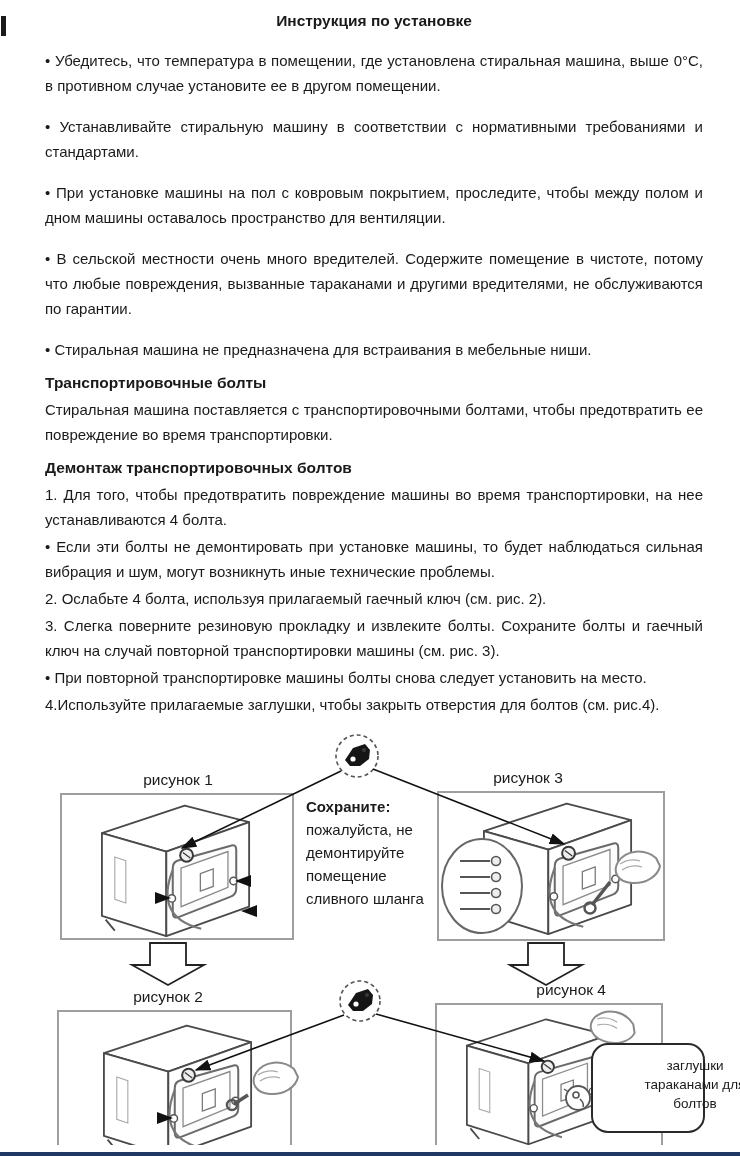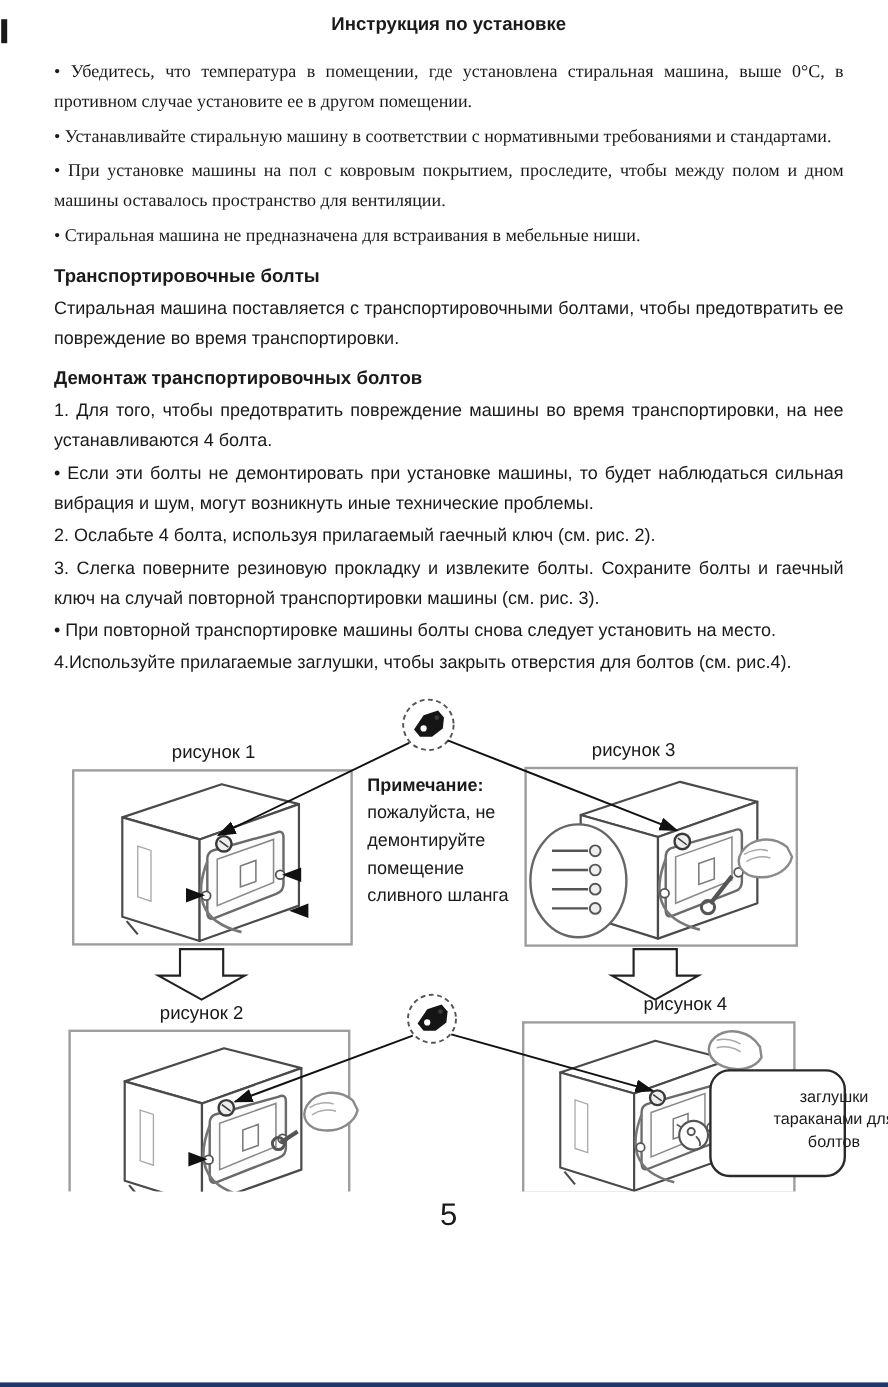--- a/index.html
+++ b/index.html
@@ -9,21 +9,21 @@
     background:#ffffff;
     box-sizing:border-box;
     padding:8px 37px 0 45px;
     font-family:"Liberation Sans","DejaVu Sans",sans-serif;
     font-size:15px;line-height:25px;
     color:#1a1a1a;
     overflow:hidden;
   }
   .scan-mark{position:absolute;left:1px;top:16px;width:5px;height:20px;background:#1a1a1a;}
   h1.title{font-size:15.5px;font-weight:bold;text-align:center;margin:2px 0 16px 0;line-height:22px;}
-  p.b{margin:4px 0 3px 0;text-align:justify;font-family:Liberation Serif, serif;}
+  p.b{margin:16px 0 3px 0;text-align:justify;}
   h2.sec{font-size:15.5px;font-weight:bold;margin:9px 0 2px 0;line-height:24px;}
   p.item{margin:0 0 2px 0;text-align:justify;}
   .figure{
     position:relative;
     width:724px;height:418px;
     margin:10px 0 0 -37px;
   }
   .figure svg{position:absolute;left:0;top:0;}
   .fig-label{
     position:absolute;width:120px;text-align:center;
@@ -51,20 +51,21 @@
 <body>
 
 <div class="page">
   <div class="scan-mark"></div>
 
   <h1 class="title">Инструкция по установке</h1>
 
   <p class="b">• Убедитесь, что температура в помещении, где установлена стиральная машина, выше 0°C, в противном случае установите ее в другом помещении.</p>
   <p class="b">• Устанавливайте стиральную машину в соответствии с нормативными требованиями и стандартами.</p>
   <p class="b">• При установке машины на пол с ковровым покрытием, проследите, чтобы между полом и дном машины оставалось пространство для вентиляции.</p>
+  <p class="b">• В сельской местности очень много вредителей. Содержите помещение в чистоте, потому что любые повреждения, вызванные тараканами и другими вредителями, не обслуживаются по гарантии.</p>
   <p class="b">• Стиральная машина не предназначена для встраивания в мебельные ниши.</p>
 
   <h2 class="sec">Транспортировочные болты</h2>
   <p class="item">Стиральная машина поставляется с транспортировочными болтами,  чтобы предотвратить ее повреждение во время транспортировки.</p>
 
   <h2 class="sec">Демонтаж транспортировочных болтов</h2>
   <p class="item">1. Для того, чтобы предотвратить повреждение машины во время транспортировки, на нее устанавливаются 4 болта.</p>
   <p class="item">• Если эти болты не демонтировать при установке машины, то будет наблюдаться сильная вибрация и шум, могут возникнуть иные технические проблемы.</p>
   <p class="item">2. Ослабьте 4 болта, используя прилагаемый гаечный ключ (см. рис. 2).</p>
   <p class="item">3. Слегка поверните резиновую прокладку и извлеките болты. Сохраните болты и гаечный ключ на случай повторной транспортировки машины (см. рис. 3).</p>
@@ -184,21 +185,21 @@
       </g>
       <rect x="584" y="317" width="112" height="88" rx="16" fill="#ffffff" stroke="#2a2a2a" stroke-width="2"></rect>
     </svg>
 
     <div class="fig-label lbl1">рисунок 1</div>
     <div class="fig-label lbl3">рисунок 3</div>
     <div class="fig-label lbl2">рисунок 2</div>
     <div class="fig-label lbl4">рисунок 4</div>
 
     <div class="note">
-      <div class="note-title">Примечание:</div>
+      <div class="note-title">Сохраните:</div>
       <div>пожалуйста, не</div>
       <div>демонтируйте</div>
       <div>помещение</div>
       <div>сливного шланга</div>
     </div>
 
     <div class="callout-text">
       <div>заглушки</div>
       <div>тараканами для</div>
       <div>болтов</div>

